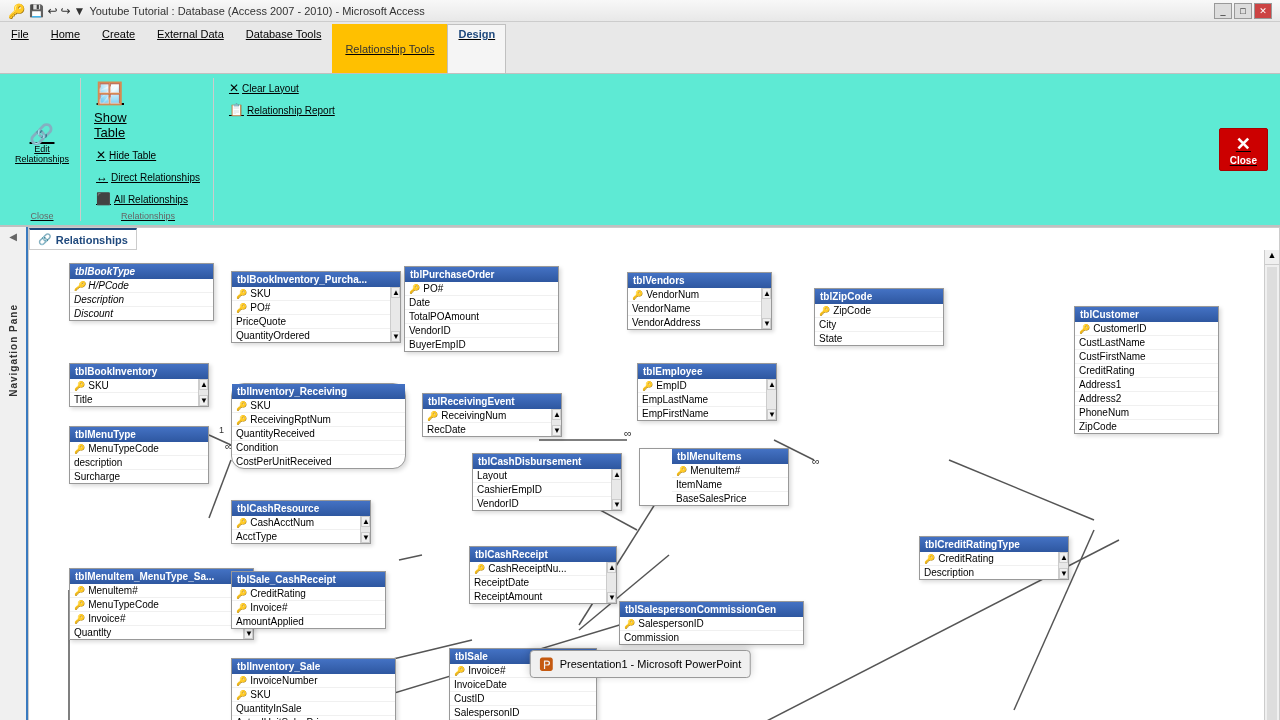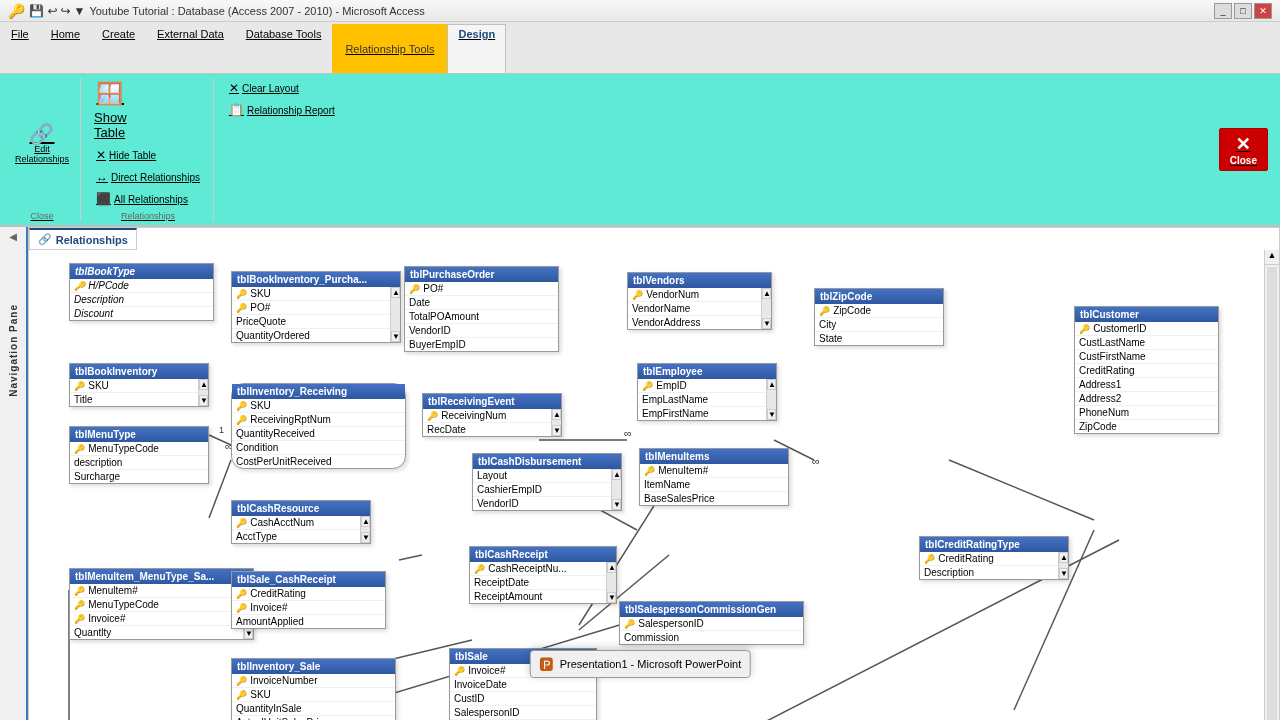--- a/index.html
+++ b/index.html
@@ -586,21 +586,21 @@
             </div>
         </div>
         <div class="tbl-scrollbar">
           <div class="tbl-scroll-up">▲</div>
           <div style="flex:1;"></div>
           <div class="tbl-scroll-down">▼</div>
         </div>
       </div>
     </div>
 
-    <div class="tbl-box" style="left:610px; top:220px; min-width:150px;">
+    <div class="tbl-box" style="left:610px; top:220px; min-width:150px;padding-left:32px;">
       <div class="tbl-header">
           <span>tblMenuItems</span>
         </div>
       <div class="tbl-body">
         <div class="tbl-fields-container">
           <div class="tbl-field">
               <span class="field-key">🔑</span>
               <span class="field-name">MenuItem#</span>
             </div>
           <div class="tbl-field">

